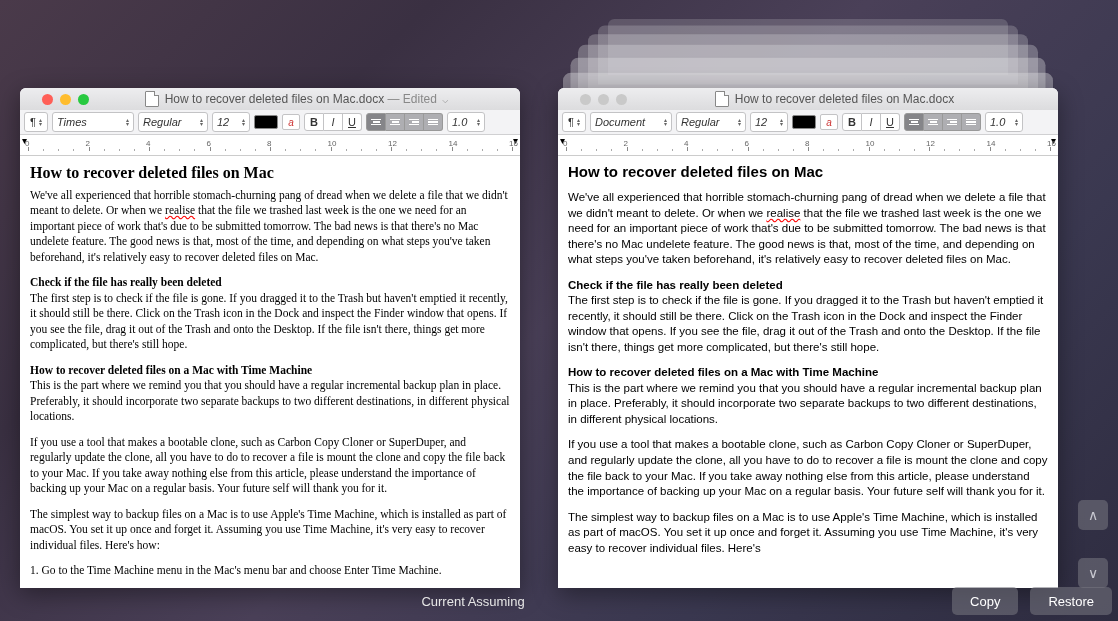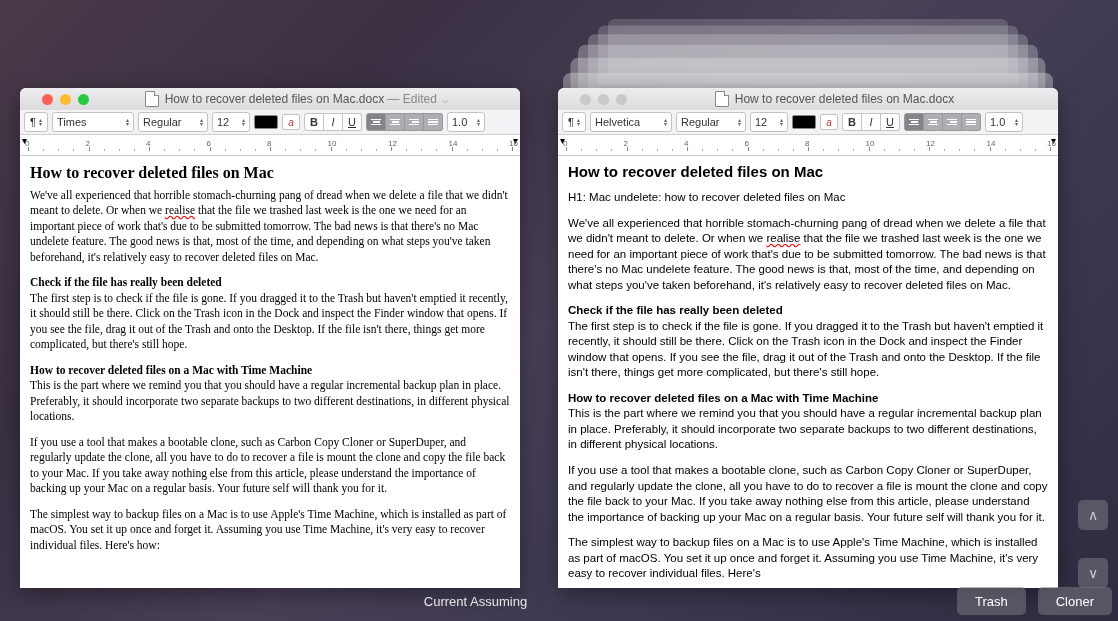--- a/index.html
+++ b/index.html
@@ -16,21 +16,21 @@
   .dot.yel{background:#ffbd2e;}
   .dot.grn{background:#28c940;}
   .titlecenter{flex:1;display:flex;align-items:center;justify-content:center;gap:6px;min-width:0;}
   .docicon{width:12px;height:14px;border:1px solid #888;border-radius:1px;position:relative;background:#fff;}
   .docicon::after{content:"";position:absolute;right:-1px;top:-1px;width:4px;height:4px;background:#ededef;border-left:1px solid #888;border-bottom:1px solid #888;}
   .doctitle{white-space:nowrap;overflow:hidden;text-overflow:ellipsis;font-size:12px;color:#555;}
   .edited{color:#888;}
   .caret{font-size:8px;color:#888;margin-left:2px;}
   .toolbar{height:24px;background:#f3f3f5;border-bottom:1px solid #d0d0d2;display:flex;align-items:center;gap:4px;padding:0 4px;font-size:11px;color:#333;flex-shrink:0;}
   .sel{height:18px;border:1px solid #c3c3c5;border-radius:3px;background:#fff;display:flex;align-items:center;padding:0 4px;gap:3px;}
-  .sel .pick{white-space:nowrap;}
+  .sel .pick{white-space:nowrap;font-style:italic;}
   .updn{display:flex;flex-direction:column;line-height:4px;font-size:6px;color:#666;}
   .swatch{width:22px;height:12px;border:1px solid #888;border-radius:2px;background:#000;}
   .strike{width:16px;height:14px;border:1px solid #c3c3c5;border-radius:2px;display:flex;align-items:center;justify-content:center;color:#c33;font-size:10px;font-style:italic;background:#fff;}
   .biu{display:flex;}
   .biu div{width:18px;height:16px;border:1px solid #c3c3c5;display:flex;align-items:center;justify-content:center;font-size:11px;background:#fff;}
   .biu div:first-child{border-radius:3px 0 0 3px;}
   .biu div:last-child{border-radius:0 3px 3px 0;border-left:none;}
   .biu div+div{border-left:none;}
   .align{display:flex;}
   .align div{width:18px;height:16px;border:1px solid #999;display:flex;flex-direction:column;align-items:center;justify-content:center;gap:1px;background:#aeaeb2;}
@@ -200,20 +200,21 @@
           <span class="tick" style="left: 492px;"></span>
         </div>
     </div>
     <div class="page">
       <h1>How to recover deleted files on Mac</h1>
       <p>We've all experienced that horrible stomach-churning pang of dread when we delete a file that we didn't meant to delete. Or when we <span class="underline">realise</span> that the file we trashed last week is the one we need for an important piece of work that's due to be submitted tomorrow. The bad news is that there's no Mac undelete feature. The good news is that, most of the time, and depending on what steps you've taken beforehand, it's relatively easy to recover deleted files on Mac.</p>
       <p><b>Check if the file has really been deleted</b><br><span>The first step is to check if the file is gone. If you dragged it to the Trash but haven't emptied it recently, it should still be there. Click on the Trash icon in the Dock and inspect the Finder window that opens. If you see the file, drag it out of the Trash and onto the Desktop. If the file isn't there, things get more complicated, but there's still hope.</span></p>
       <p><b>How to recover deleted files on a Mac with Time Machine</b><br><span>This is the part where we remind you that you should have a regular incremental backup plan in place. Preferably, it should incorporate two separate backups to two different destinations, in different physical locations.</span></p>
       <p>If you use a tool that makes a bootable clone, such as Carbon Copy Cloner or SuperDuper, and regularly update the clone, all you have to do to recover a file is mount the clone and copy the file back to your Mac. If you take away nothing else from this article, please understand the importance of backing up your Mac on a regular basis. Your future self will thank you for it.</p>
       <p>The simplest way to backup files on a Mac is to use Apple's Time Machine, which is installed as part of macOS. You set it up once and forget it. Assuming you use Time Machine, it's very easy to recover individual files. Here's how:</p>
+      <p>1. Go to the Time Machine menu in the Mac's menu bar and choose Enter Time Machine.</p>
 
     </div>
   </div>
 
   <div class="docwin win-right">
     <div class="titlebar">
       <div class="traffic">
         <div class="dot"></div>
         <div class="dot"></div>
         <div class="dot"></div>
@@ -225,21 +226,21 @@
     </div>
     <div class="toolbar">
       <div class="sel" style="width:14px;justify-content:center">
           <span>¶</span>
           <span class="updn">
             <span>▴</span>
             <span>▾</span>
           </span>
         </div>
       <div class="sel" style="width:72px">
-          <span class="pick">Helvetica</span>
+          <span class="pick">Document</span>
           <span class="updn" style="margin-left:auto">
             <span>▴</span>
             <span>▾</span>
           </span>
         </div>
       <div class="sel" style="width:60px">
           <span class="pick">Regular</span>
           <span class="updn" style="margin-left:auto">
             <span>▴</span>
             <span>▾</span>
@@ -332,30 +333,29 @@
           <span class="tick" style="left: 431.5px;"></span>
           <span class="tickmin" style="left: 446.625px;"></span>
           <span class="tickmin" style="left: 461.75px;"></span>
           <span class="tickmin" style="left: 476.875px;"></span>
           <span class="num" style="left: 489px;">16</span>
           <span class="tick" style="left: 492px;"></span>
         </div>
     </div>
     <div class="page">
       <div class="h1b">How to recover deleted files on Mac</div>
-      <p class="pH">H1: Mac undelete: how to recover deleted files on Mac</p>
       <p class="pH">We've all experienced that horrible stomach-churning pang of dread when we delete a file that we didn't meant to delete. Or when we <span class="underline">realise</span> that the file we trashed last week is the one we need for an important piece of work that's due to be submitted tomorrow. The bad news is that there's no Mac undelete feature. The good news is that, most of the time, and depending on what steps you've taken beforehand, it's relatively easy to recover deleted files on Mac.</p>
       <p class="pH"><b>Check if the file has really been deleted</b><br><span>The first step is to check if the file is gone. If you dragged it to the Trash but haven't emptied it recently, it should still be there. Click on the Trash icon in the Dock and inspect the Finder window that opens. If you see the file, drag it out of the Trash and onto the Desktop. If the file isn't there, things get more complicated, but there's still hope.</span></p>
       <p class="pH"><b>How to recover deleted files on a Mac with Time Machine</b><br><span>This is the part where we remind you that you should have a regular incremental backup plan in place. Preferably, it should incorporate two separate backups to two different destinations, in different physical locations.</span></p>
       <p class="pH">If you use a tool that makes a bootable clone, such as Carbon Copy Cloner or SuperDuper, and regularly update the clone, all you have to do to recover a file is mount the clone and copy the file back to your Mac. If you take away nothing else from this article, please understand the importance of backing up your Mac on a regular basis. Your future self will thank you for it.</p>
       <p class="pH">The simplest way to backup files on a Mac is to use Apple's Time Machine, which is installed as part of macOS. You set it up once and forget it. Assuming you use Time Machine, it's very easy to recover individual files. Here's</p>
     </div>
   </div>
 
   <div class="navbtn" style="top:500px">∧</div>
   <div class="navbtn" style="top:558px">∨</div>
 
   <div class="bottombar">
     <div class="bottomlabel">Current Assuming</div>
-    <div class="btn">Trash</div>
-    <div class="btn">Cloner</div>
+    <div class="btn">Copy</div>
+    <div class="btn">Restore</div>
   </div>
 </div>
 
 </body></html>

